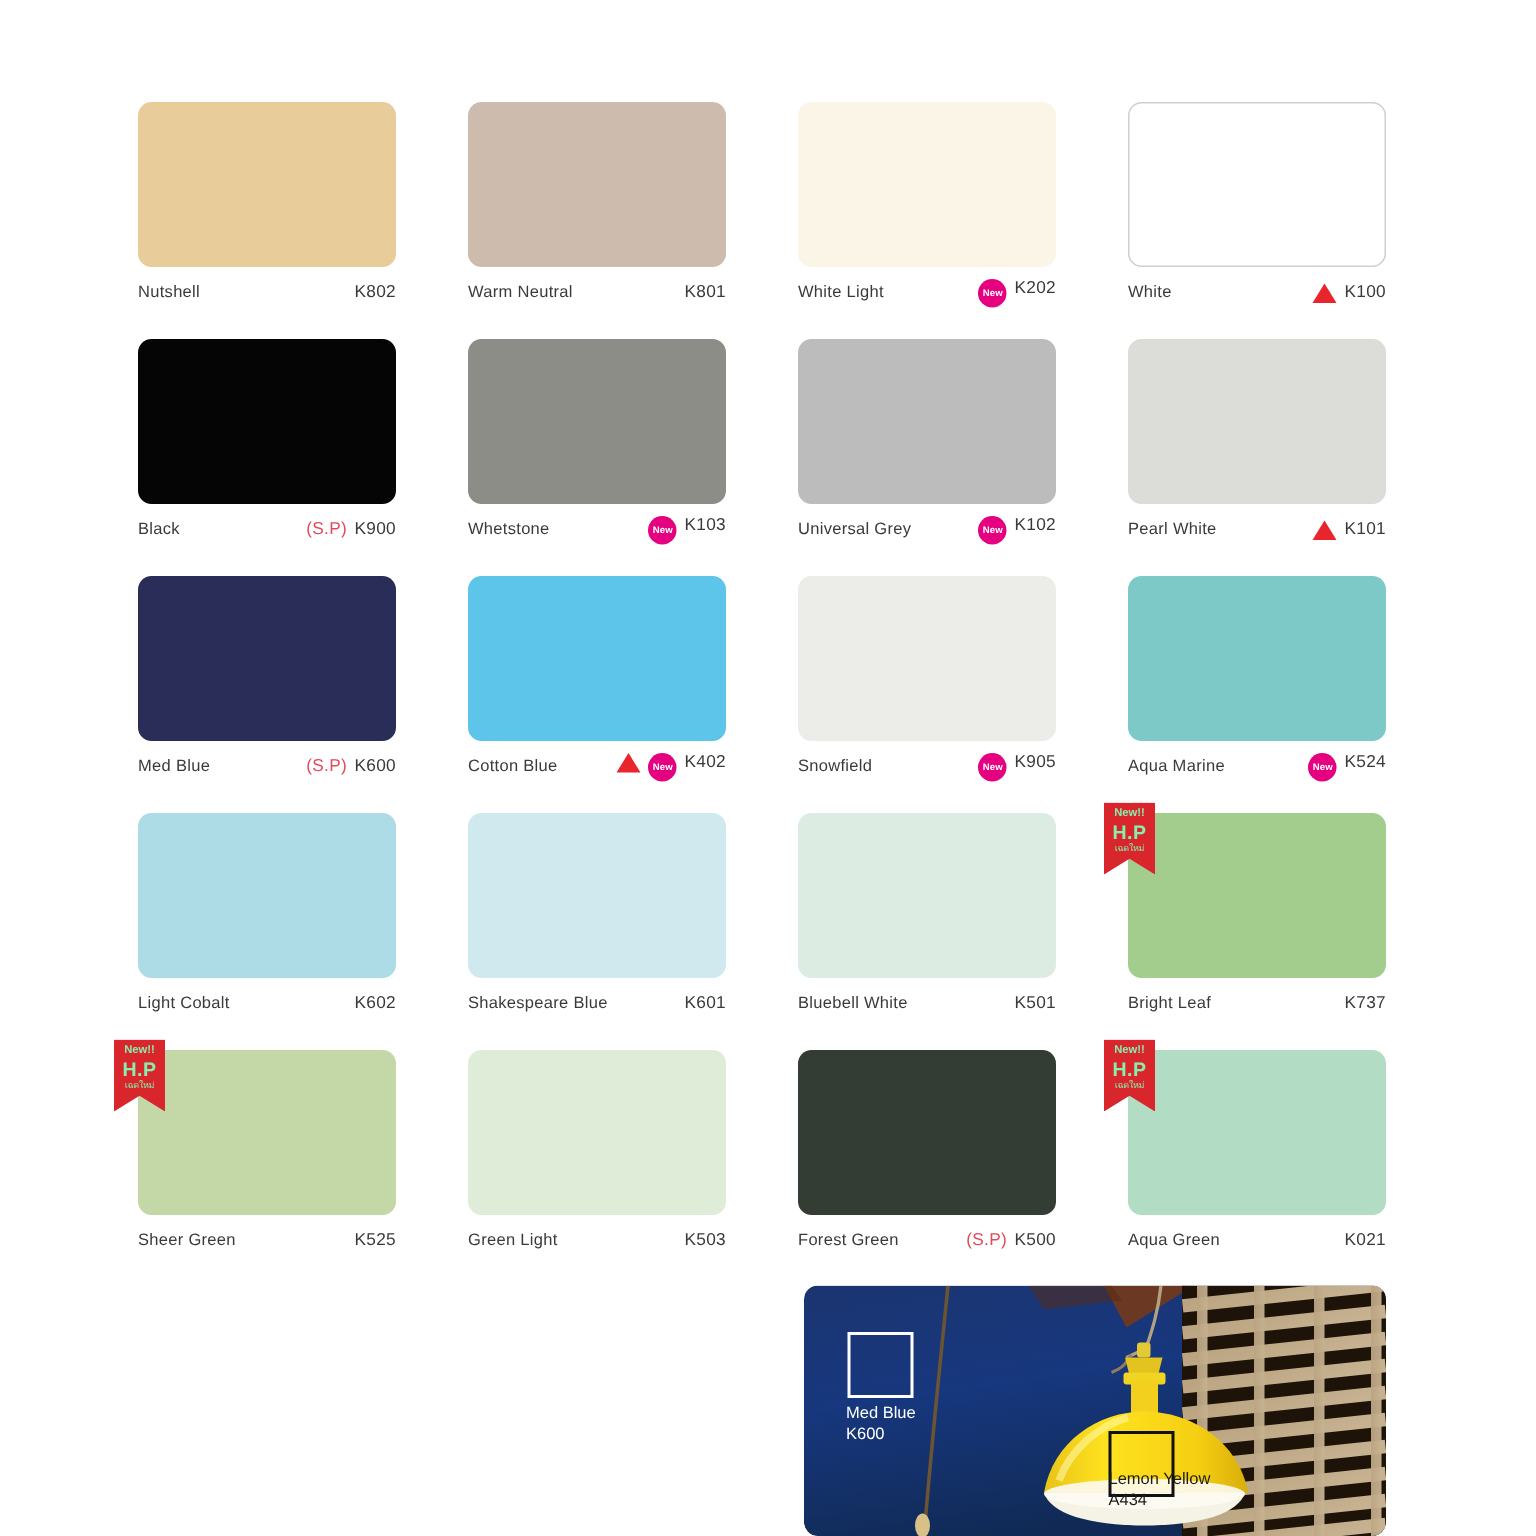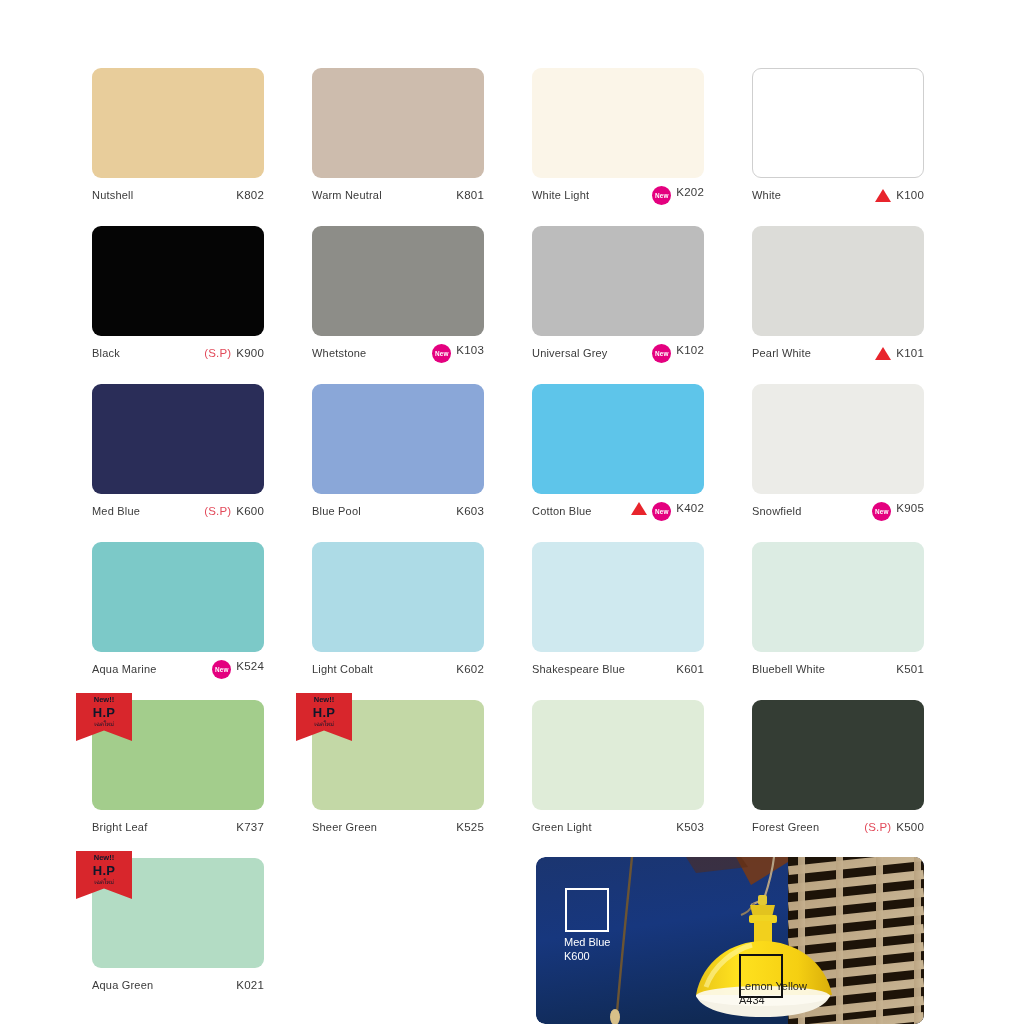--- a/index.html
+++ b/index.html
@@ -107,23 +107,23 @@
     border-right: 8px solid transparent;
     border-bottom: 13px solid #e8242c;
     flex: 0 0 auto;
   }
 
   
   .ribbon {
     position: absolute;
     left: -16px;
     top: -7px;
-    width: 56px;
+    width: 34px;
     background: #d8262c;
-    color: #0f172a;
+    color: #86efac;
     text-align: center;
     padding-top: 3px;
     line-height: 1;
     z-index: 4;
     filter: drop-shadow(0 1px 1px rgba(0,0,0,.25));
     clip-path: polygon(0 0, 100% 0, 100% 100%, 50% 78%, 0 100%);
     height: 48px;
     box-sizing: border-box;
   }
   .ribbon .r1 { font-size: 7.5px; font-weight: bold; display:block; margin-bottom: 2px;}
@@ -244,29 +244,20 @@
           </span>
         </div>
       </div>
       <div class="cell">
         <div class="chip" style="background: rgb(42, 45, 88);"></div>
         <div class="cap">
           <span class="cap-name">Med Blue</span>
           <span class="cap-right">
             <span class="sp-tag">(S.P)</span>
             <span class="cap-code">K600</span>
-          </span>
-        </div>
-      </div>
-      <div class="cell">
-        <div class="chip" style="background: rgb(138, 167, 216);"></div>
-        <div class="cap">
-          <span class="cap-name">Blue Pool</span>
-          <span class="cap-right">
-            <span class="cap-code">K603</span>
           </span>
         </div>
       </div>
       <div class="cell">
         <div class="chip" style="background: rgb(94, 197, 234);"></div>
         <div class="cap">
           <span class="cap-name">Cotton Blue</span>
           <span class="cap-right">
             <span class="tri"></span>
             <span class="new-dot">New</span>

